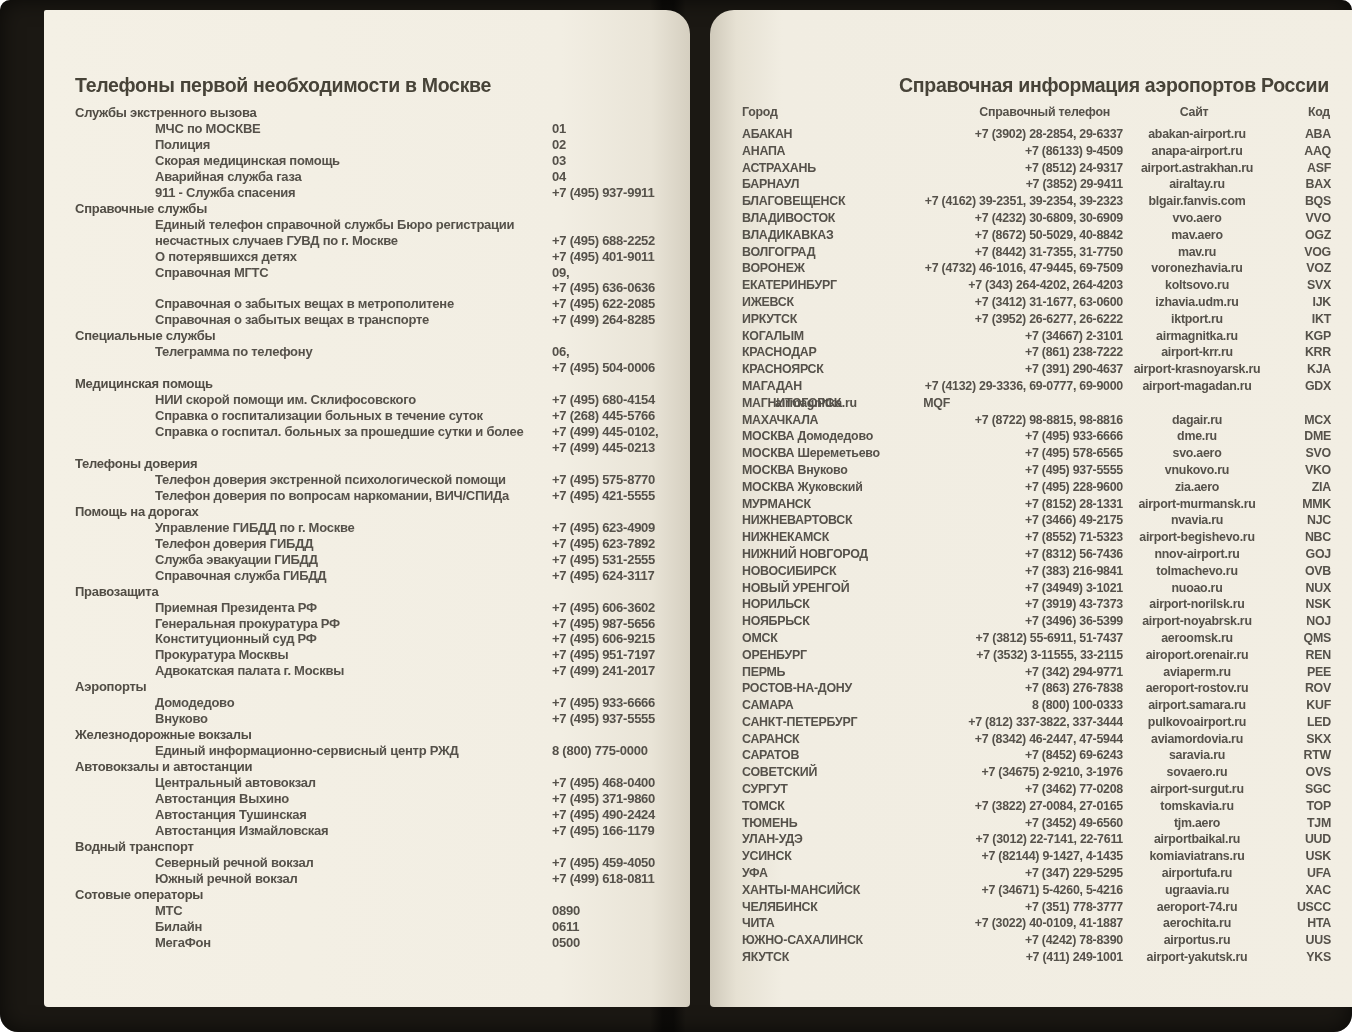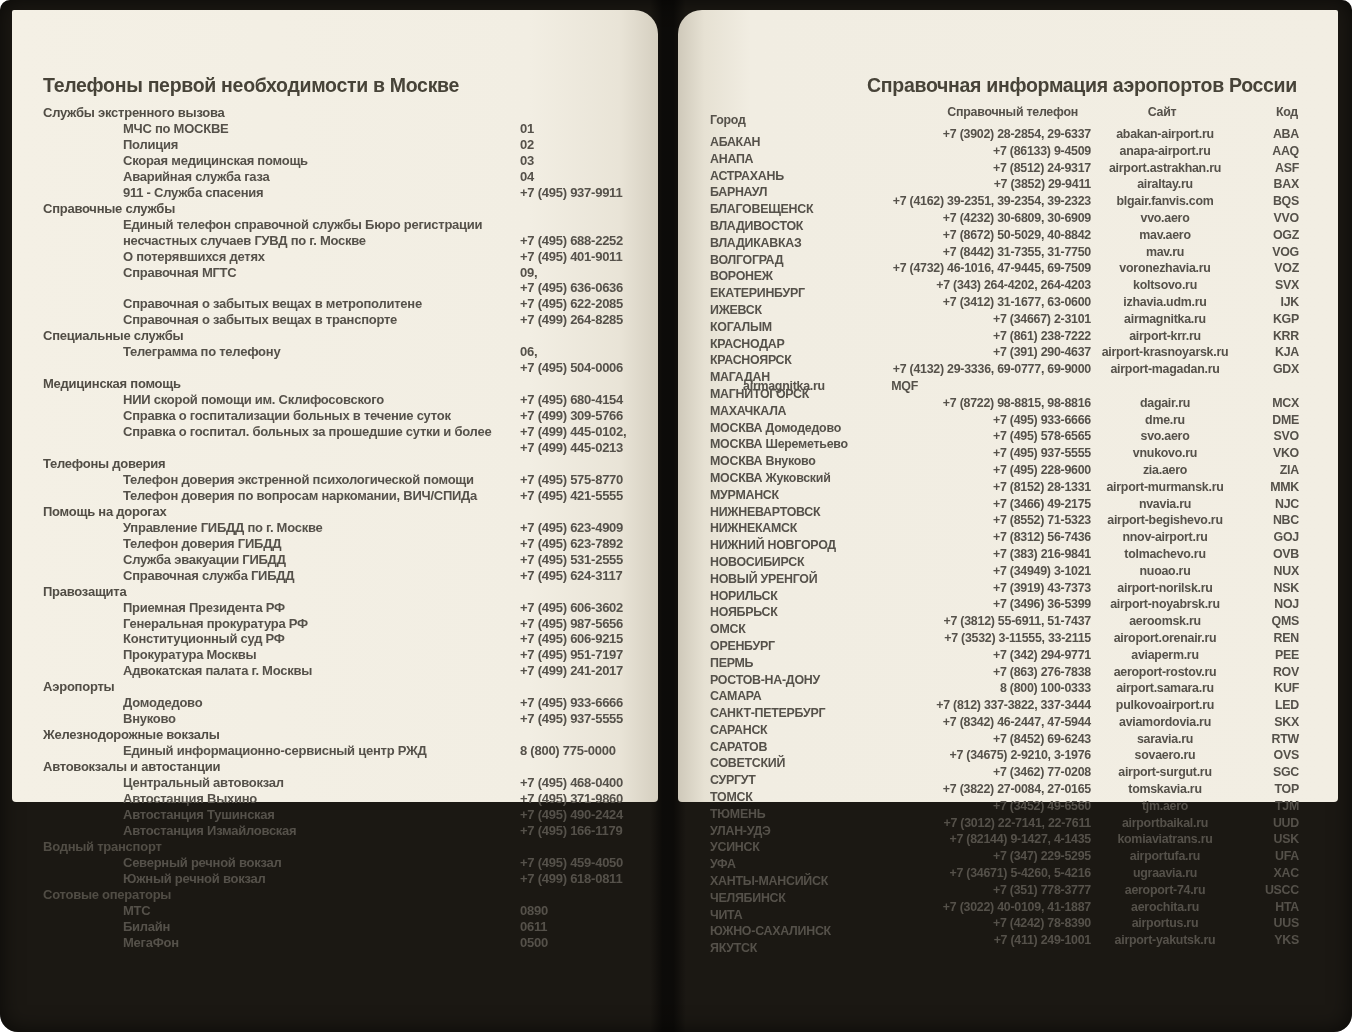--- a/index.html
+++ b/index.html
@@ -2,21 +2,21 @@
 <html><head>
 <meta charset="utf-8">
 <style>
   html,body{margin:0;padding:0;background:#ffffff;}
   .stage{position:relative;width:1352px;height:1032px;overflow:hidden;
          font-family:"Liberation Sans","DejaVu Sans",sans-serif;font-weight:700;}
   .book{position:absolute;inset:0;background:#1b1813;border-radius:10px 10px 18px 18px;
         box-shadow:inset 0 0 22px rgba(0,0,0,.65);}
   .binding{position:absolute;left:650px;top:0;width:36px;height:1032px;
            background:linear-gradient(to right,rgba(0,0,0,0) 0%,rgba(0,0,0,.55) 35%,rgba(0,0,0,.55) 65%,rgba(0,0,0,0) 100%);}
-  .page{position:absolute;top:10px;height:792px;color:#55514a;}
+  .page{position:absolute;top:10px;height:997px;color:#55514a;margin-left:32px;}
   .page-left{left:12px;width:646px;border-radius:2px 24px 4px 4px;
      background:linear-gradient(to right,#f4f0e5 0%,#f2eee3 80%,#e9e4d7 94%,#d5cfc0 100%);}
   .page-right{left:678px;width:660px;border-radius:24px 2px 4px 4px;
      background:linear-gradient(to right,#cfc9ba 0%,#e6e1d3 4%,#f1ede2 11%,#f2eee3 100%);}
   .page-inner{position:absolute;inset:0;}
   h1.ptitle{margin:0;font-size:19.5px;line-height:22px;letter-spacing:-.3px;color:#474338;}
   .page-left .page-inner{padding:64px 10px 0 31px;}
   .page-right .page-inner{padding:64px 39px 0 32px;}
   .page-right h1.ptitle{text-align:right;padding-right:2px;}
   
@@ -24,21 +24,21 @@
   .ln{display:flex;line-height:15.95px;font-size:13px;letter-spacing:-.25px;white-space:nowrap;}
   .ln .lbl{width:477px;flex:0 0 477px;overflow:hidden;}
   .ln.item .lbl{padding-left:80px;width:397px;flex:0 0 397px;}
   .ln .val{flex:1;}
   .ln.sec{color:#514d45;}
   
   .thead,.trow{position:relative;display:flex;font-size:12.4px;letter-spacing:-.25px;white-space:nowrap;}
   .thead{margin-top:8px;line-height:16px;height:16px;}
   .rows{margin-top:6px;}
   .trow{line-height:16.8px;height:16.8px;}
-  .c-city{position:absolute;left:0;top:8px;}
+  .c-city{position:absolute;left:0;top:0;}
   .c-phone{width:381px;flex:0 0 381px;text-align:right;}
   .thead .c-phone{padding-right:13px;width:368px;flex:0 0 368px;}
   .c-site{width:148px;flex:0 0 148px;text-align:center;}
   .thead .c-site{padding-right:6px;width:142px;flex:0 0 142px;}
   .c-code{width:60px;flex:0 0 60px;text-align:right;}
   .thead .c-code{padding-right:1px;width:59px;flex:0 0 59px;}
 </style>
 </head>
 <body>
 
@@ -117,21 +117,21 @@
             </div>
             <div class="ln sec">
               <span class="lbl">Медицинская помощь</span>
             </div>
             <div class="ln item">
               <span class="lbl">НИИ скорой помощи им. Склифосовского</span>
               <span class="val">+7 (495) 680-4154</span>
             </div>
             <div class="ln item">
               <span class="lbl">Справка о госпитализации больных в течение суток</span>
-              <span class="val">+7 (499) 309-5766</span>
+              <span class="val">+7 (268) 445-5766</span>
             </div>
             <div class="ln item">
               <span class="lbl">Справка о госпитал. больных за прошедшие сутки и более</span>
               <span class="val">+7 (499) 445-0102,</span>
             </div>
             <div class="ln item">
               <span class="lbl"></span>
               <span class="val">+7 (499) 445-0213</span>
             </div>
             <div class="ln sec">
@@ -324,20 +324,26 @@
               <span class="c-site">koltsovo.ru</span>
               <span class="c-code">SVX</span>
             </div>
             <div class="trow">
               <span class="c-city">ИЖЕВСК</span>
               <span class="c-phone">+7 (3412) 31-1677, 63-0600</span>
               <span class="c-site">izhavia.udm.ru</span>
               <span class="c-code">IJK</span>
             </div>
             <div class="trow">
+              <span class="c-city">ИРКУТСК</span>
+              <span class="c-phone">+7 (3952) 26-6277, 26-6222</span>
+              <span class="c-site">iktport.ru</span>
+              <span class="c-code">IKT</span>
+            </div>
+            <div class="trow">
               <span class="c-city">КОГАЛЫМ</span>
               <span class="c-phone">+7 (34667) 2-3101</span>
               <span class="c-site">airmagnitka.ru</span>
               <span class="c-code">KGP</span>
             </div>
             <div class="trow">
               <span class="c-city">КРАСНОДАР</span>
               <span class="c-phone">+7 (861) 238-7222</span>
               <span class="c-site">airport-krr.ru</span>
               <span class="c-code">KRR</span>

